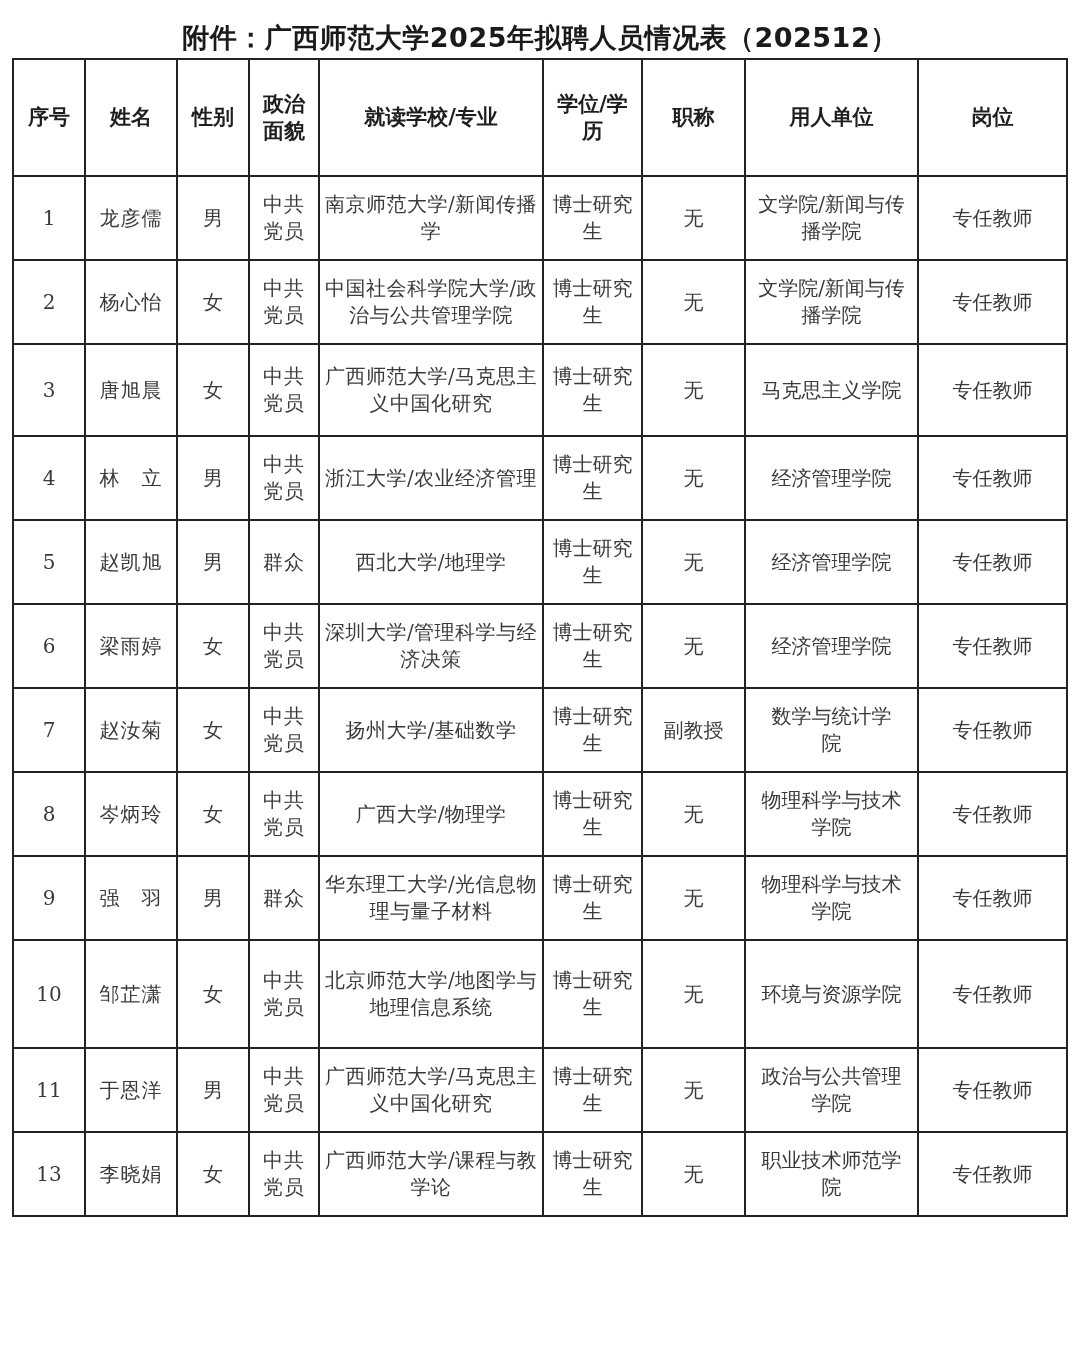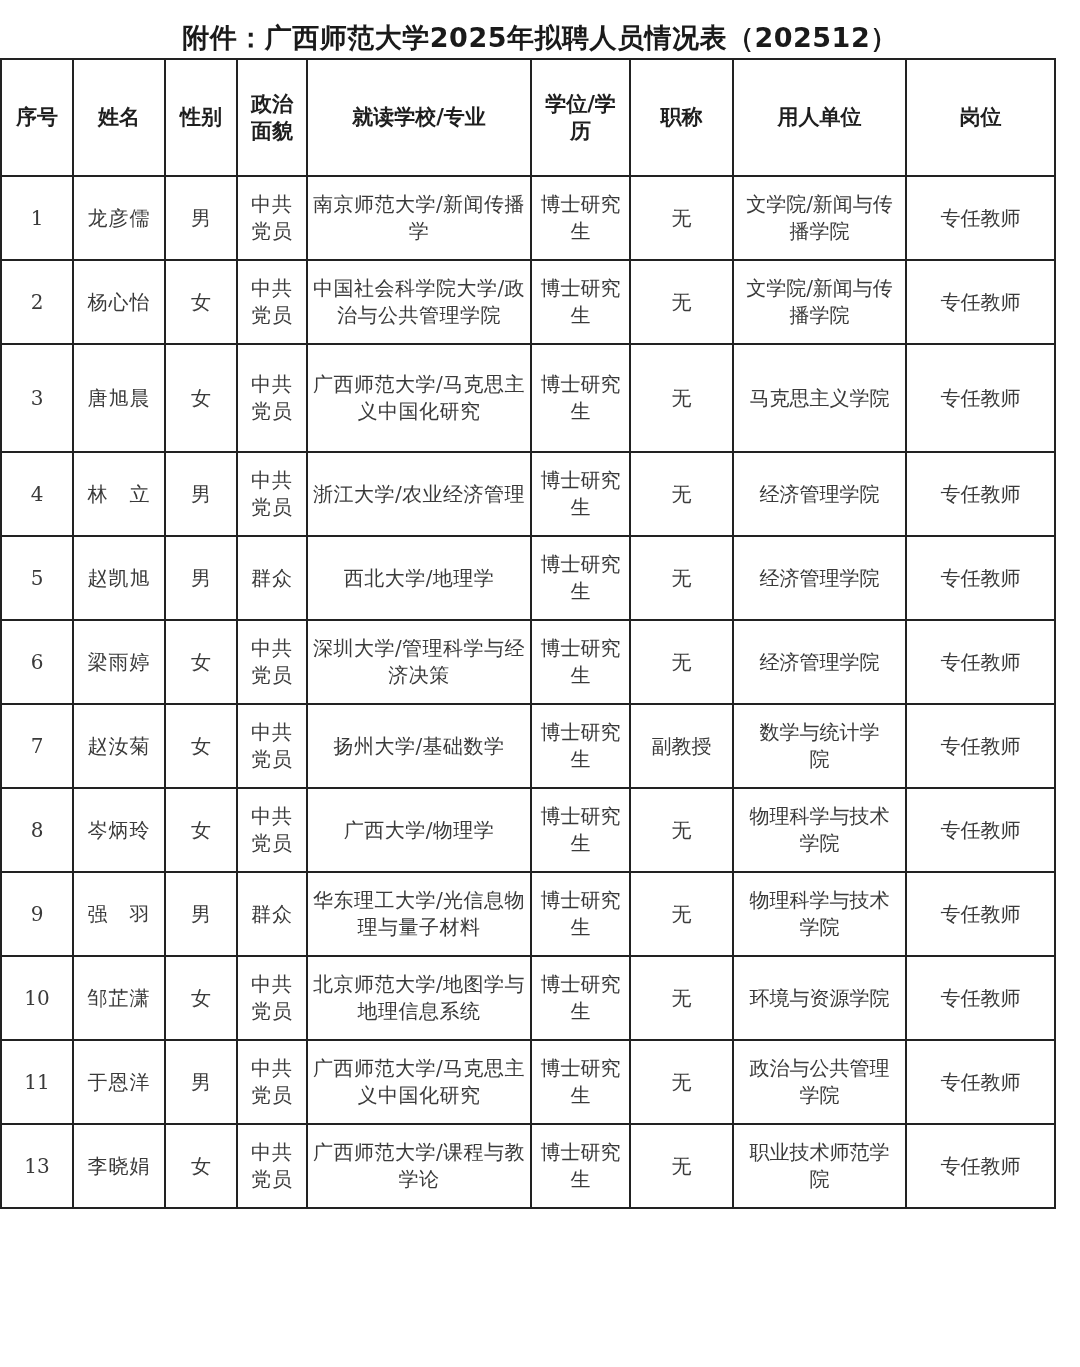--- a/index.html
+++ b/index.html
@@ -23,21 +23,21 @@
     text-align: center;
     font-family: "DejaVu Sans", "Liberation Sans", sans-serif;
     font-weight: bold;
     font-size: 27px;
     letter-spacing: 0.5px;
     color: #1a1a1a;
     line-height: 40px;
   }
   table.roster {
     position: absolute;
-    left: 0;
+    left: 12px;
     top: 58px;
     border-collapse: collapse;
     table-layout: fixed;
     width: 1054px;
     border-radius: 6px;
   }
   table.roster th, table.roster td {
     border: 2px solid #222;
     text-align: center;
     vertical-align: middle;
@@ -120,21 +120,21 @@
   </tr>
 
   <tr>
     <td class="num">3</td>
     <td class="name">唐旭晨</td>
     <td>女</td>
     <td class="wrap2" style="padding:0 8px">中共党员</td>
     <td class="school">广西师范大学/马克思主义中国化研究</td>
     <td style="padding:0 3px">博士研究生</td>
     <td>无</td>
-    <td style="padding:12px 6px">马克思主义学院</td>
+    <td style="padding:4px 6px">马克思主义学院</td>
     <td>专任教师</td>
   </tr>
 
   <tr>
     <td class="num">4</td>
     <td class="name">林　立</td>
     <td>男</td>
     <td class="wrap2" style="padding:0 8px">中共党员</td>
     <td class="school">浙江大学/农业经济管理</td>
     <td style="padding:0 3px">博士研究生</td>
@@ -204,21 +204,21 @@
   </tr>
 
   <tr>
     <td class="num">10</td>
     <td class="name">邹芷潇</td>
     <td>女</td>
     <td class="wrap2" style="padding:0 8px">中共党员</td>
     <td class="school">北京师范大学/地图学与地理信息系统</td>
     <td style="padding:0 3px">博士研究生</td>
     <td>无</td>
-    <td style="padding:0 6px">环境与资源学院</td>
+    <td style="padding:12px 6px">环境与资源学院</td>
     <td>专任教师</td>
   </tr>
 
   <tr>
     <td class="num">11</td>
     <td class="name">于恩洋</td>
     <td>男</td>
     <td class="wrap2" style="padding:0 8px">中共党员</td>
     <td class="school">广西师范大学/马克思主义中国化研究</td>
     <td style="padding:0 3px">博士研究生</td>

